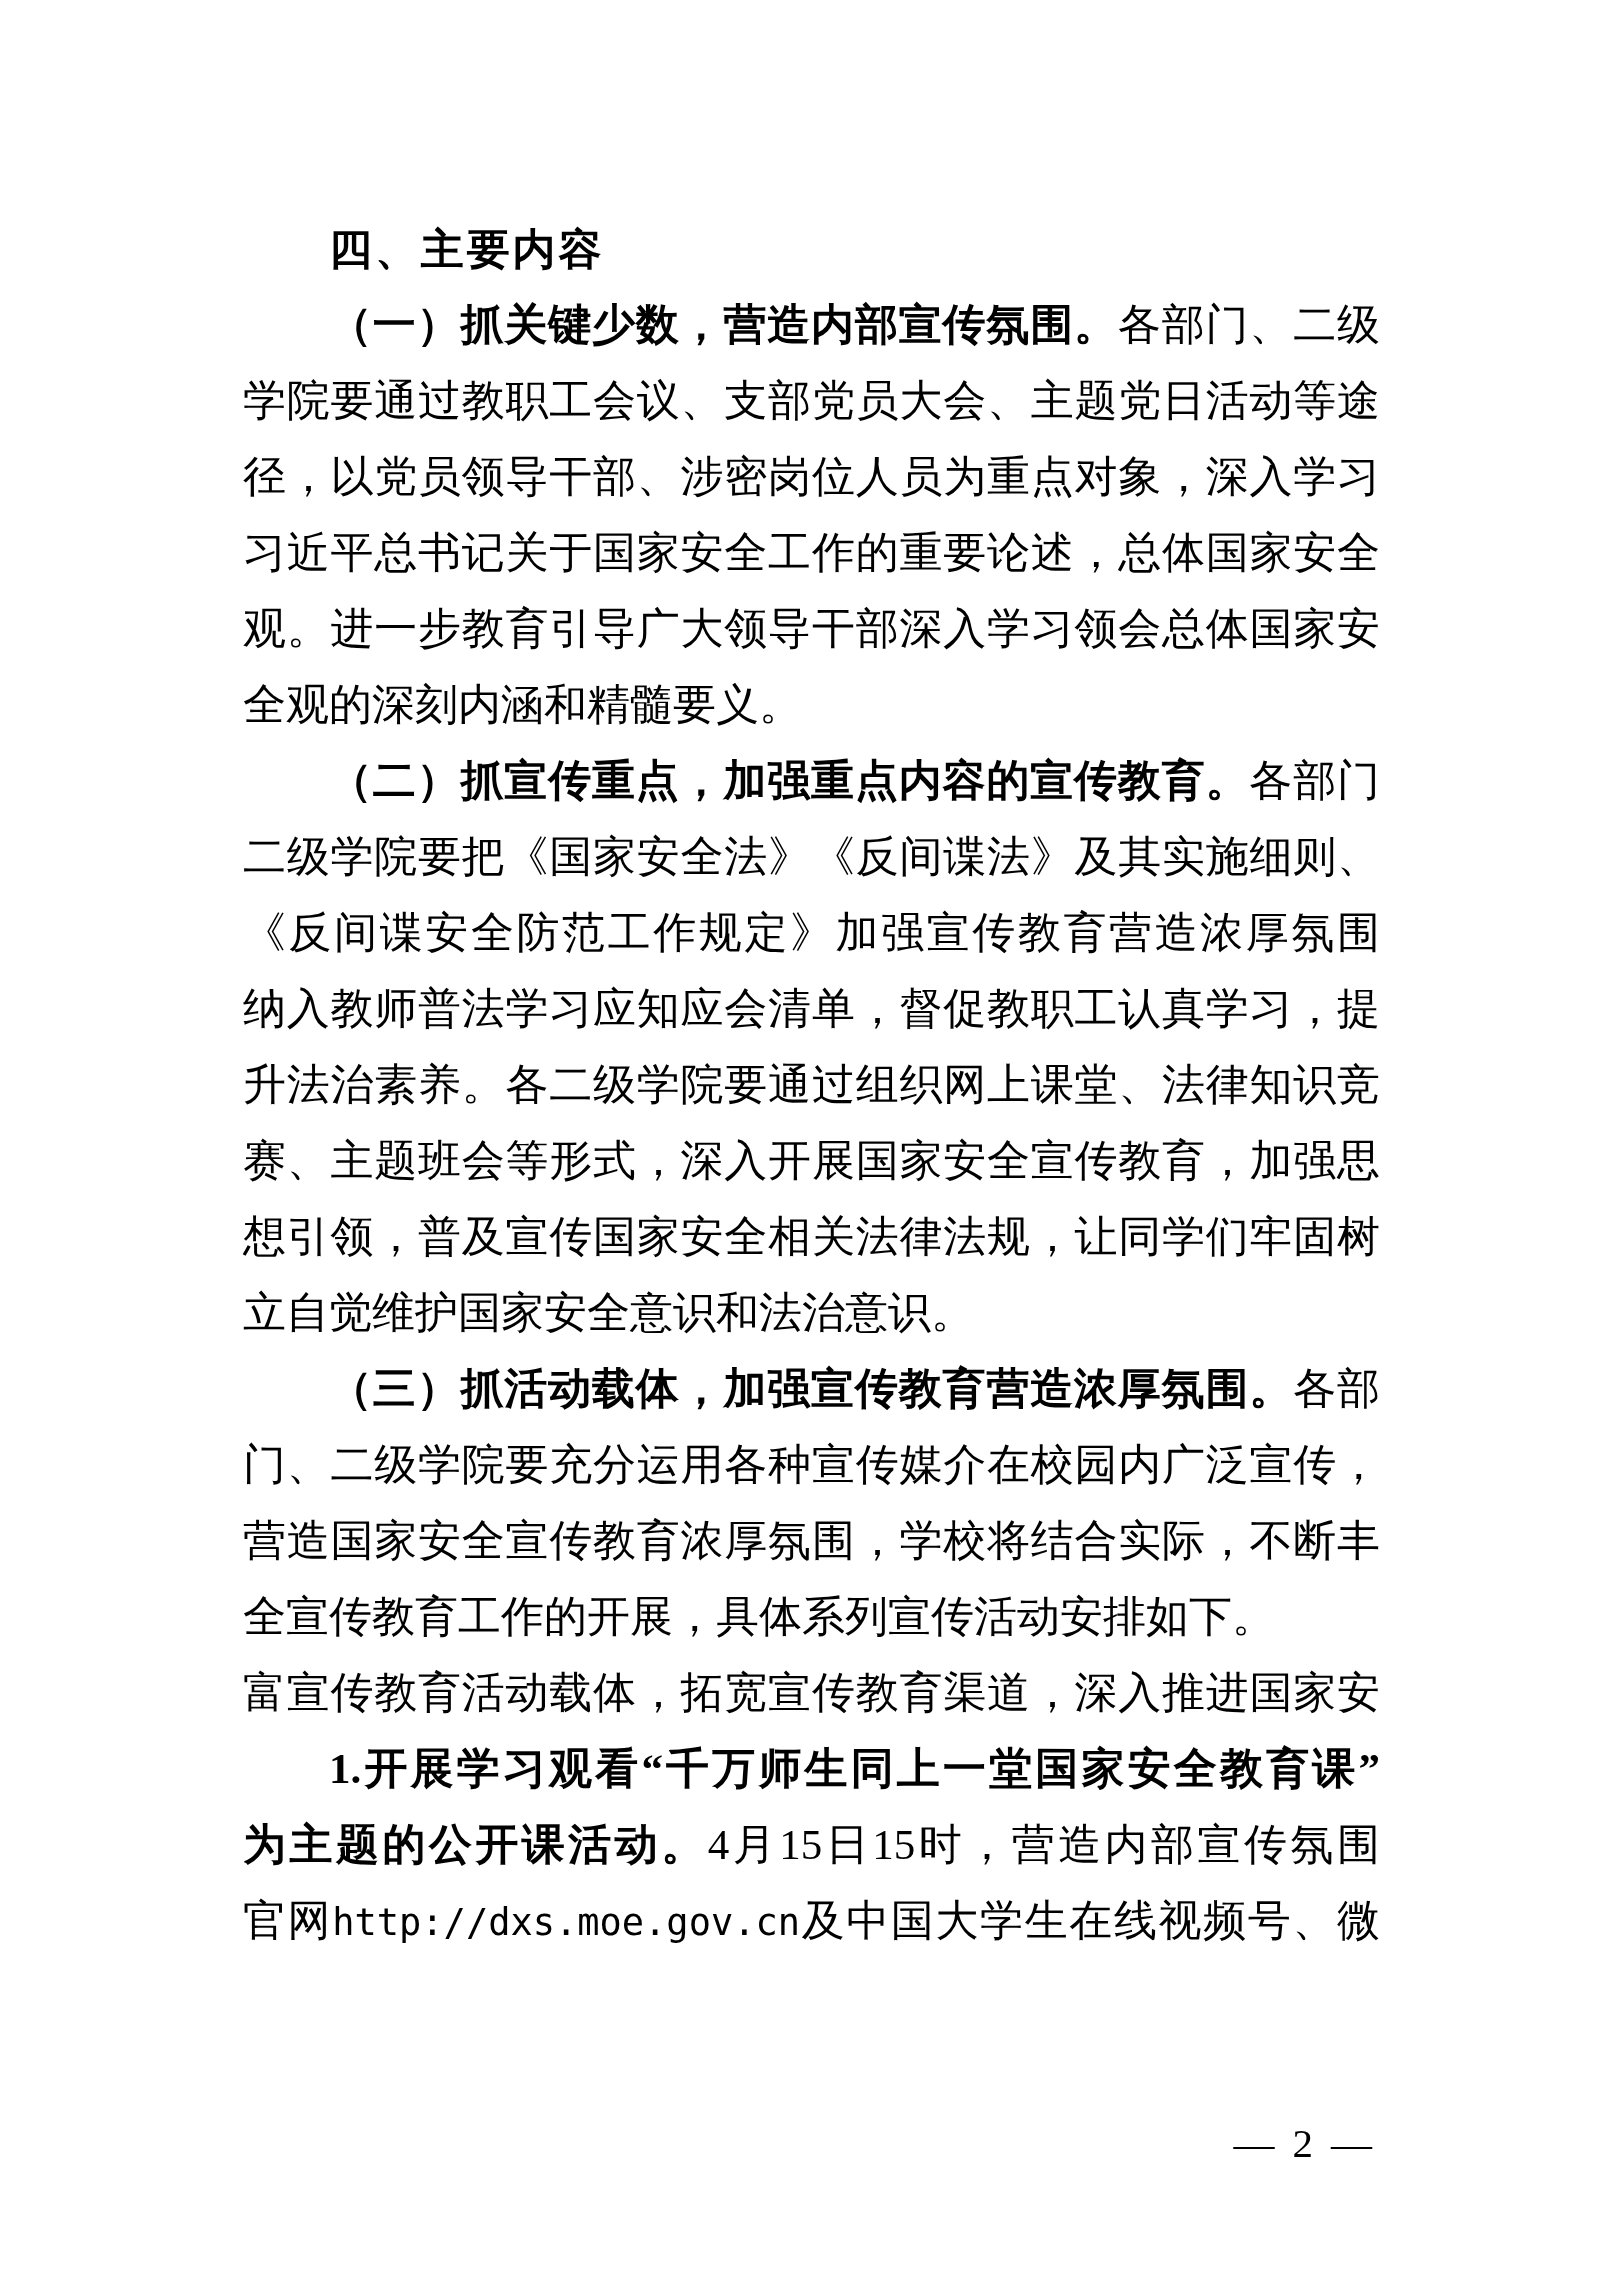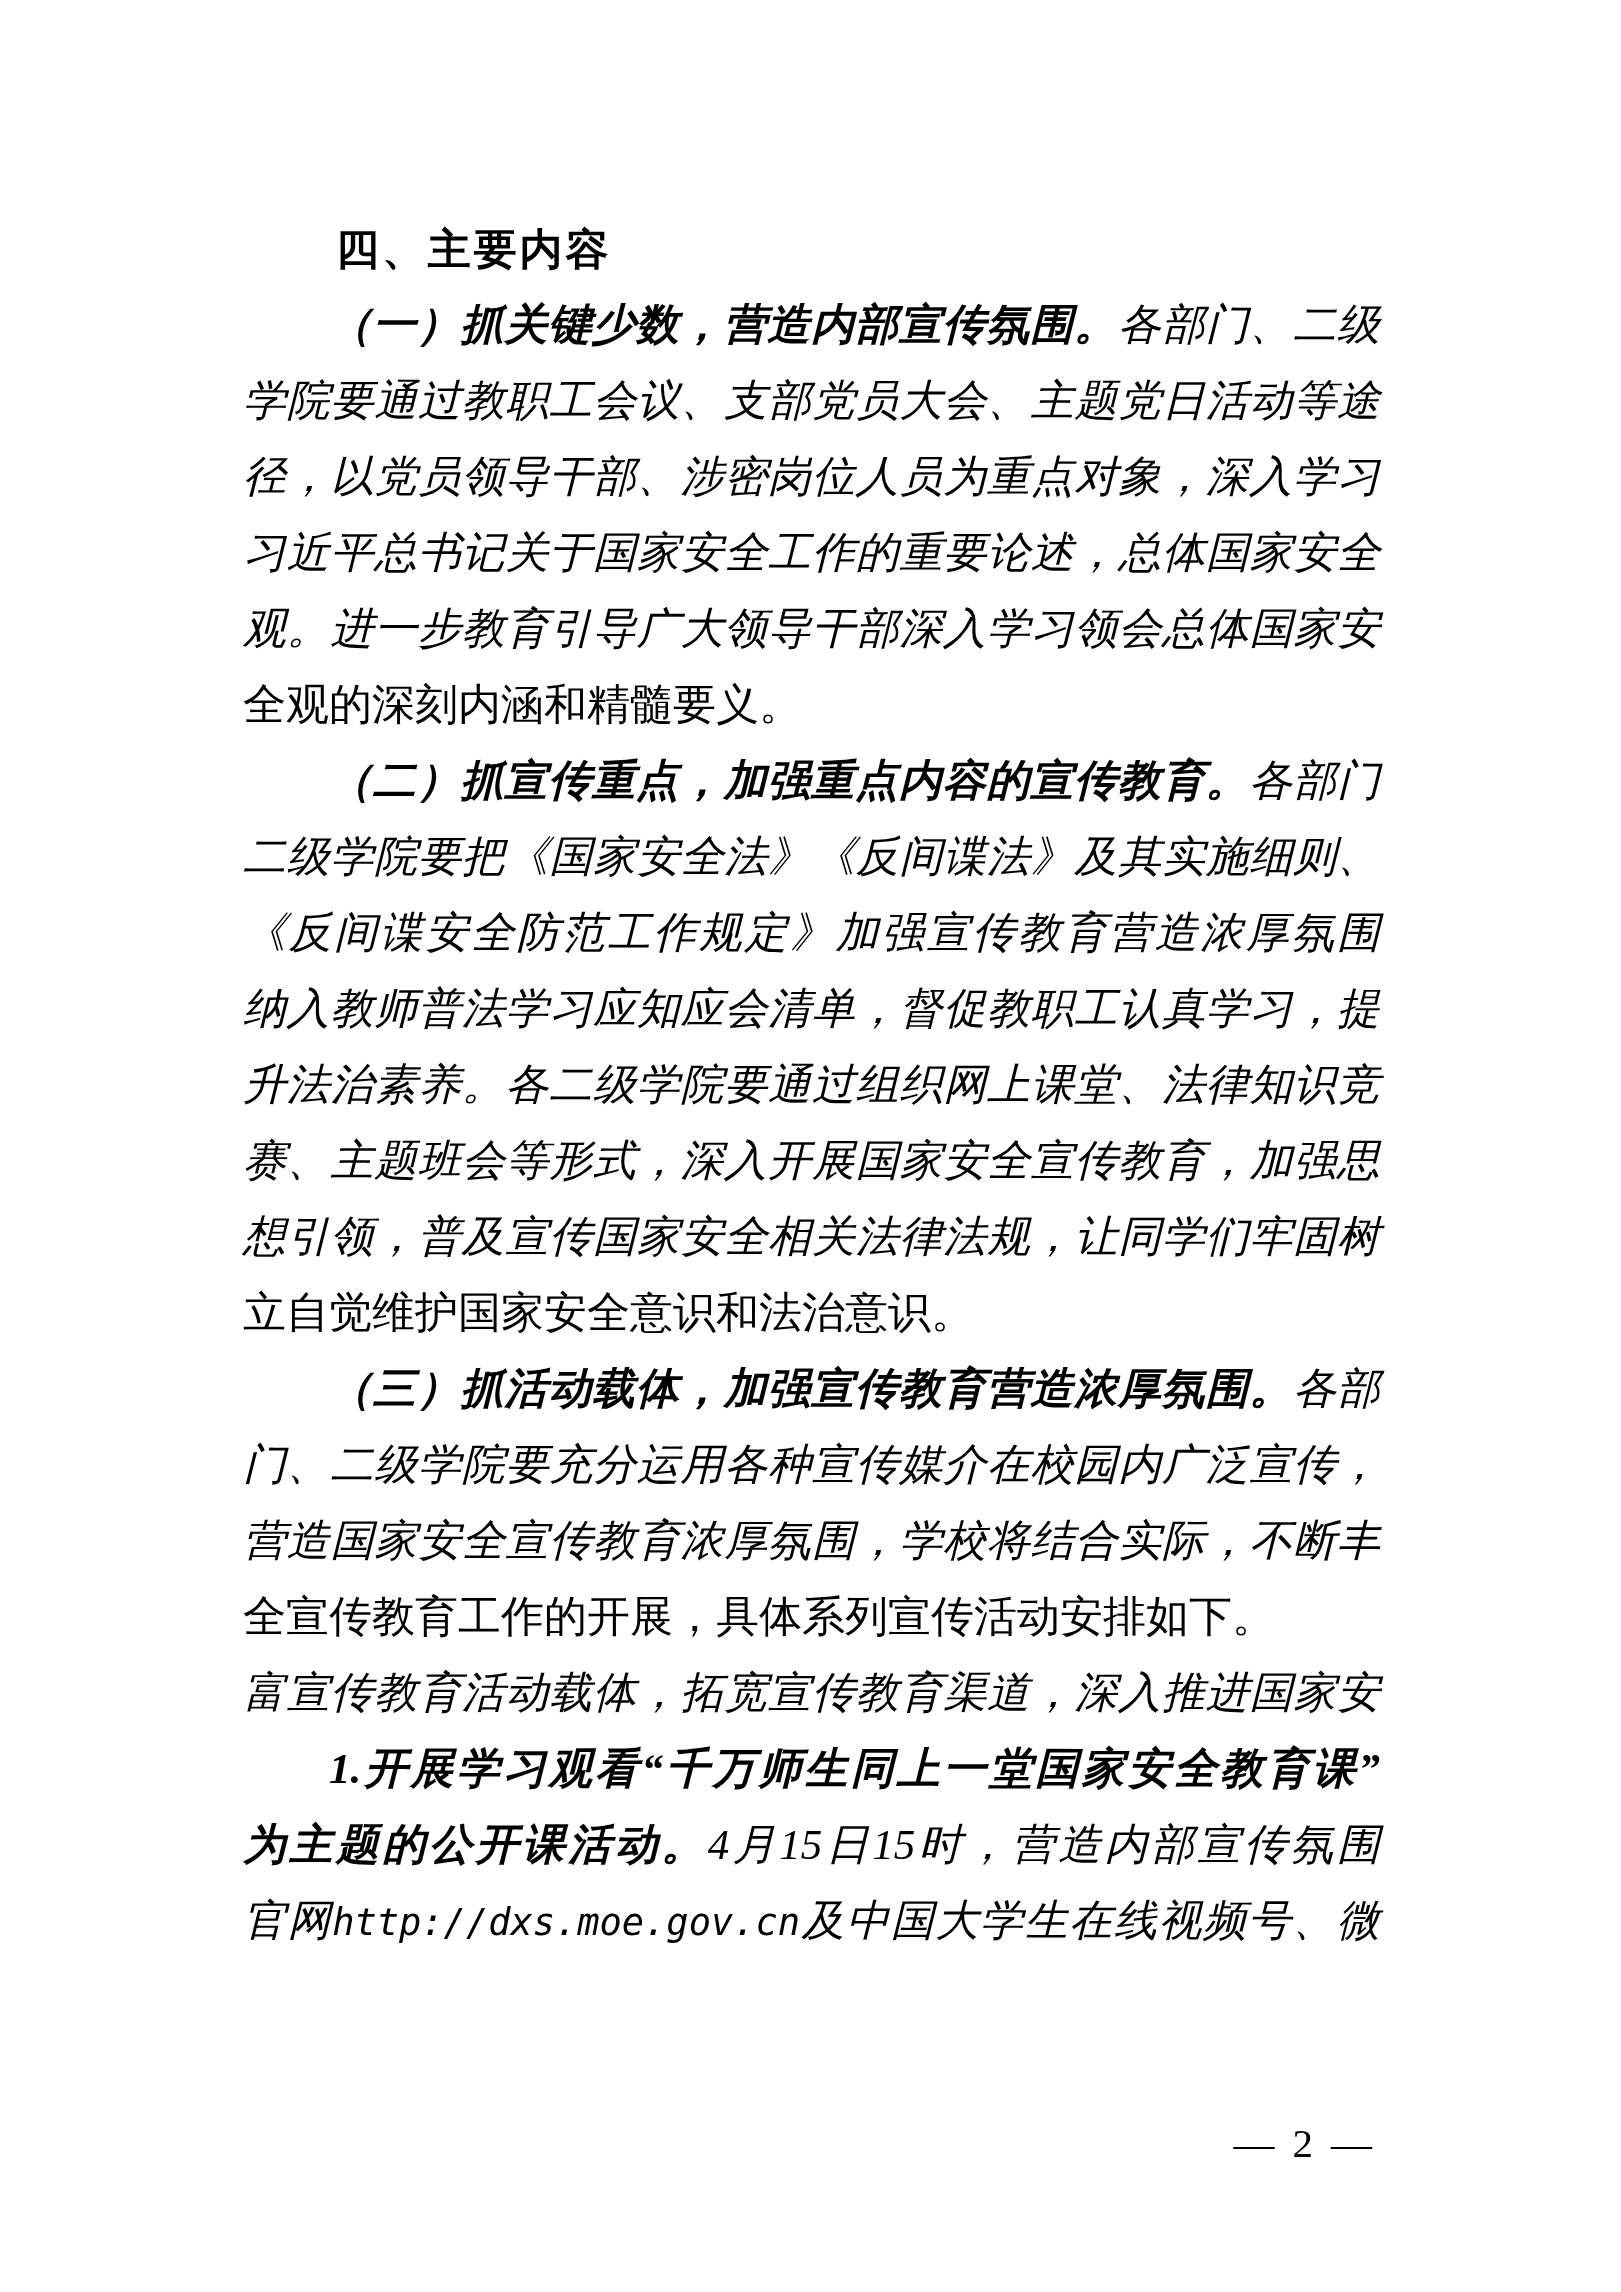--- a/index.html
+++ b/index.html
@@ -19,28 +19,27 @@
   }
   .line {
     font-family: "Liberation Serif", "DejaVu Serif", serif;
     font-size: 43px;
     height: 76px;
     line-height: 76px;
     color: #000000;
     text-align: justify;
     text-align-last: left;
   }
-  .line.j { text-align-last: justify; font-style: italic; }
+  .line.j { text-align-last: justify; }
   .line.ind { text-indent: 2em; }
   .line .b { font-weight: bold; }
   .line.heading span {
     font-family: "Liberation Sans", "DejaVu Sans", sans-serif;
     font-weight: bold;
     letter-spacing: 2.9px;
-    margin-left: 7px;
   }
   .seg-url {
     font-family: "DejaVu Sans Mono", "Liberation Mono", monospace;
     font-size: 37px;
   }
   .page-number {
     position: absolute;
     right: 245px;
     top: 2119px;
     font-family: "Liberation Serif", "DejaVu Serif", serif;

